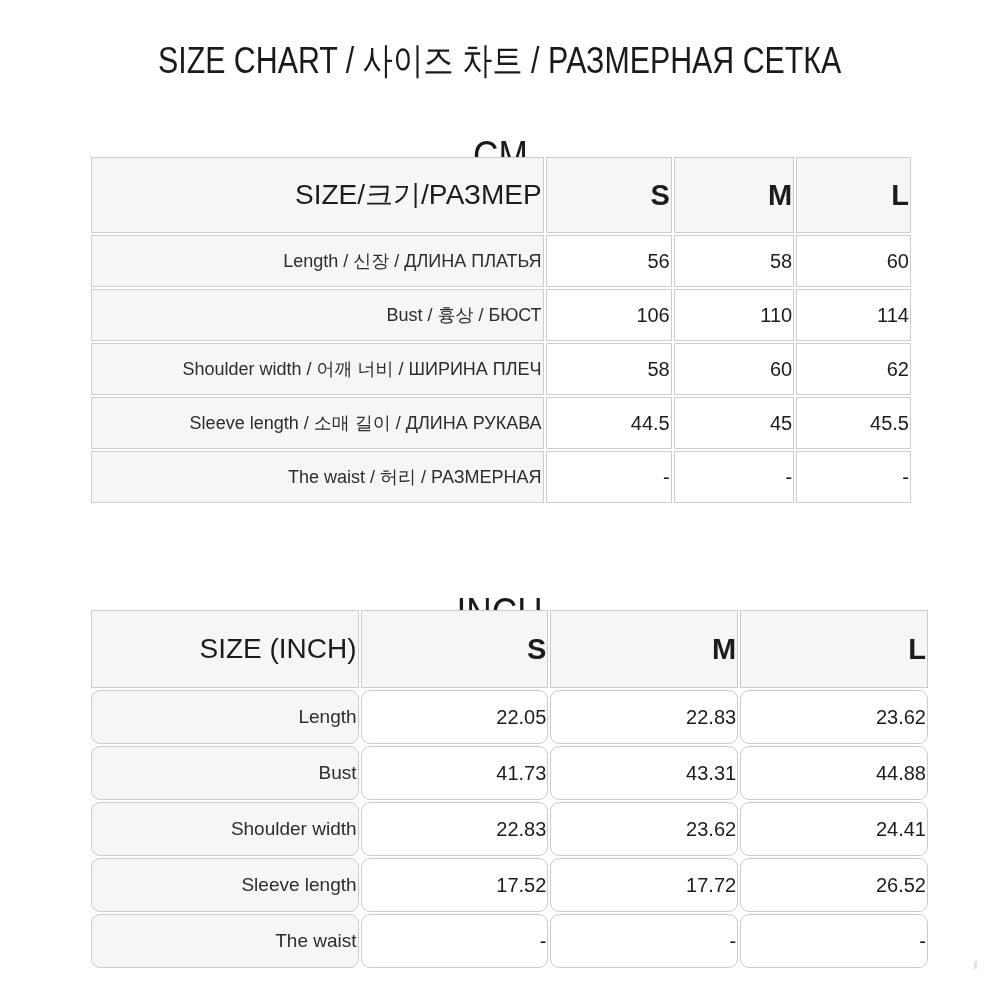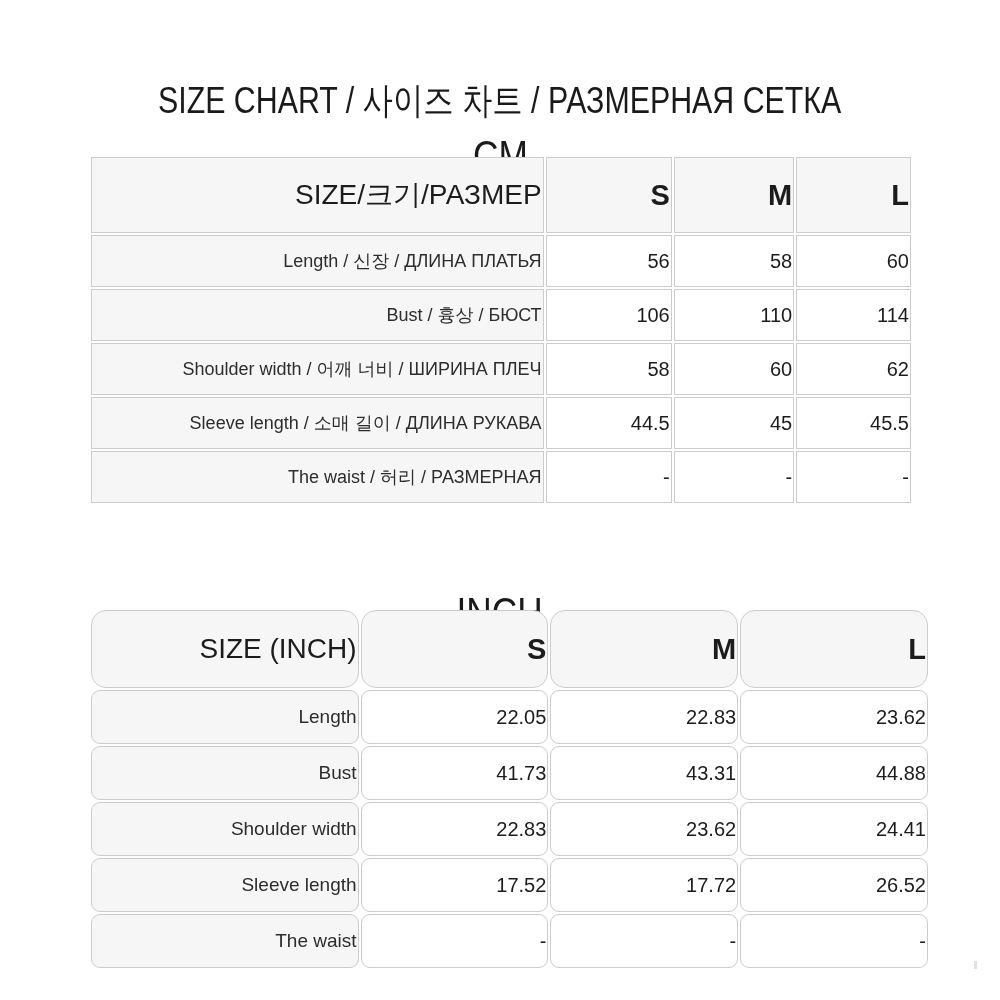--- a/index.html
+++ b/index.html
@@ -18,21 +18,20 @@
   .page-title {
     position: absolute;
     top: 36px;
     left: 0;
     width: 1000px;
     text-align: center;
     font-size: 37px;
     font-weight: 500;
     letter-spacing: 0px;
     white-space: nowrap;
-    margin-top: 40px;
   }
   .condensed {
     display: inline-block;
     transform: scaleX(0.82);
     transform-origin: 50% 50%;
     white-space: nowrap;
   }
   .section-heading {
     position: absolute;
     left: 0;
@@ -66,21 +65,21 @@
     font-weight: 700;
     font-size: 29px;
     color: #1c1c1c;
   }
   th.label-header {
     font-weight: 400;
     font-size: 28px;
   }
   #cm-table th { height: 72px; }
   #cm-table td { height: 48px; }
-  #inch-table th { height: 74px; border-radius: 15px; }
+  #inch-table th { height: 74px; }
   #inch-table td { height: 50px; border-radius: 9px; }
 
   td {
     background: #ffffff;
     font-size: 20px;
     color: #1c1c1c;
     margin-left: 24px;
   }
   td.row-label {
     background: #f6f6f6;

